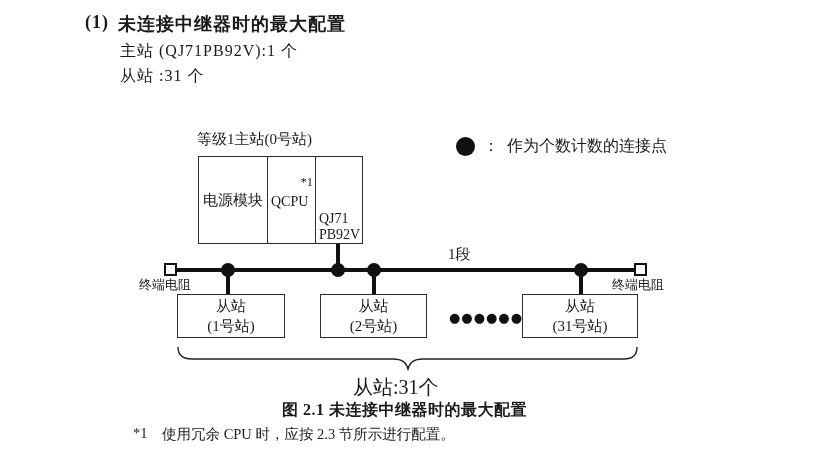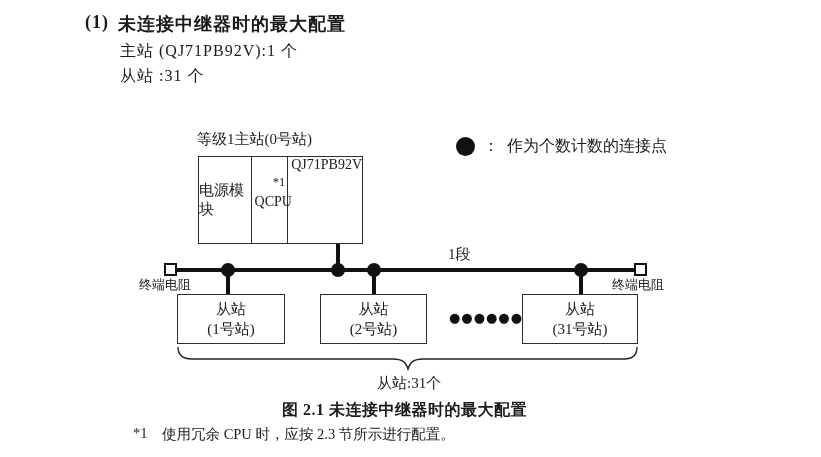--- a/index.html
+++ b/index.html
@@ -21,50 +21,50 @@
   .master-box{
     left:198px;top:156px;width:165px;height:88px;
     border:1.5px solid #2e2e2e;box-sizing:border-box;
     display:flex;background:#fff;
   }
   .mcell{box-sizing:border-box;position:relative;}
   .mcell1{width:68px;display:flex;align-items:center;justify-content:center;font-size:15px;}
   .mcell2{width:48px;border-left:1.2px solid #2e2e2e;}
   .mcell2 .qcpu{position:absolute;left:3px;top:37px;font-size:14px;}
   .mcell2 .note{position:absolute;right:2px;top:18px;font-size:12.5px;}
-  .mcell3{flex:1;border-left:1.2px solid #2e2e2e;display:flex;flex-direction:row;justify-content:space-between;padding-left:3px;font-size:14px;line-height:16px;}
+  .mcell3{flex:1;border-left:1.2px solid #2e2e2e;display:flex;flex-direction:column;justify-content:flex-end;padding-left:3px;font-size:14px;line-height:16px;}
   
   .legend{left:456px;top:136px;display:flex;align-items:center;gap:8px;font-size:16px;white-space:nowrap;}
   .legend-dot{width:19px;height:19px;border-radius:50%;background:#111;}
   
   .bus{left:170px;top:268px;width:471px;height:4px;background:#111;}
   .vline{width:4px;background:#111;}
   .drop-master{left:336px;top:244px;height:26px;}
   .drop-s1{left:226px;top:270px;height:25px;}
   .drop-s2{left:372px;top:270px;height:25px;}
   .drop-s31{left:579px;top:270px;height:25px;}
   .cpoint{width:14px;height:14px;border-radius:50%;background:#111;top:263px;}
   .cp1{left:221px;} .cp2{left:331px;} .cp3{left:367px;} .cp4{left:574px;}
   .tsq{width:13px;height:13px;box-sizing:border-box;border:2px solid #111;background:#fff;top:263px;}
   .tsq-left{left:164px;} .tsq-right{left:634px;}
   .seg-label{left:448px;top:245px;font-size:15px;}
   .term-label{top:276px;font-size:13px;white-space:nowrap;}
   .term-left{left:139px;} .term-right{left:612px;}
   
   .slave{
     border:1.5px solid #2e2e2e;box-sizing:border-box;background:#fff;
-    top:294px;height:50px;
+    top:294px;height:44px;
     display:flex;flex-direction:column;align-items:center;justify-content:center;
     font-size:15px;line-height:20px;text-align:right;
   }
   .s1{left:177px;width:108px;} .s2{left:320px;width:107px;} .s31{left:522px;width:116px;}
   .dots{left:449px;top:310px;font-size:13px;letter-spacing:1px;color:#111;font-family:"DejaVu Sans",sans-serif;}
   
   .brace{left:177px;top:346px;}
-  .brace-label{left:377px;top:374px;font-size:15px;white-space:nowrap;}
+  .brace-label{left:353px;top:374px;font-size:20px;white-space:nowrap;}
   .caption{left:282px;top:400px;font-size:16px;font-weight:bold;letter-spacing:0.5px;white-space:nowrap;}
   .footnote{left:133px;top:425px;font-size:14.5px;display:flex;white-space:nowrap;}
   .footnote .ref{width:29px;}
 </style>
 </head>
 <body>
 
 <div class="page">
 
   <div class="abs heading">

